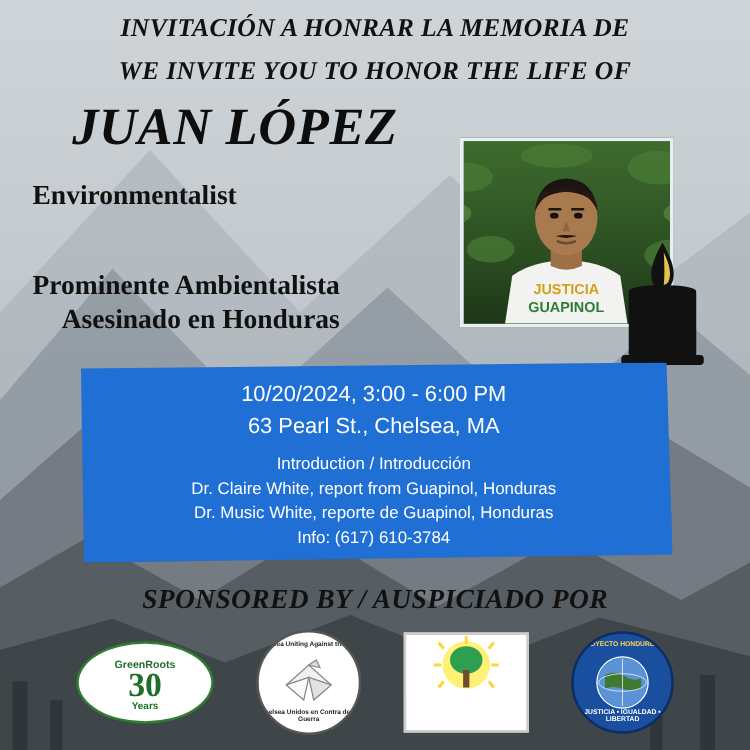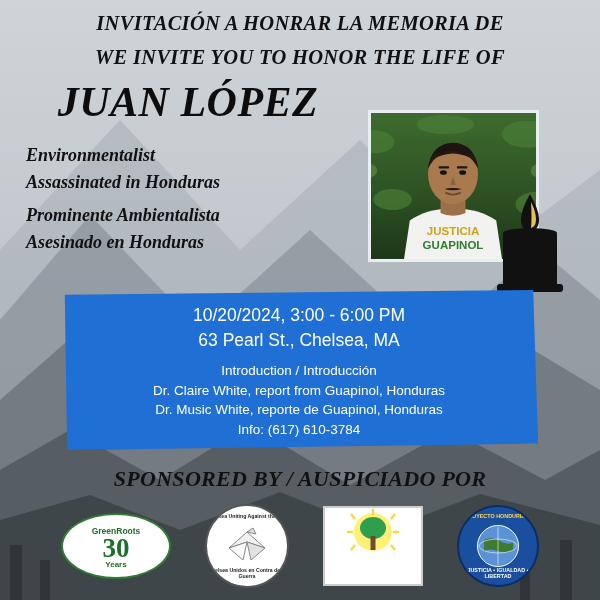--- a/index.html
+++ b/index.html
@@ -61,27 +61,27 @@
     font-size: 42px;
     color: #0d0d0d;
     letter-spacing: 0.5px;
   }
 
   .subtitle {
     position: absolute;
     left: 26px;
     font-family: "Liberation Serif", serif;
     font-weight: bold;
-    font-style: italic;
-    font-size: 18px;
+    font-size: 22px;
     color: #111;
     line-height: 27px;
+    text-align: right;
   }
   .sub-en { top: 142px; }
-  .sub-es { top: 202px; }
+  .sub-es { top: 214px; }
 
   
   .portrait {
     position: absolute;
     left: 368px;
     top: 110px;
     width: 171px;
     height: 152px;
     border: 3px solid #e8eef2;
     box-sizing: border-box;
@@ -242,21 +242,20 @@
 
   <div class="content">
 
     <div class="hdr1">INVITACIÓN A HONRAR LA MEMORIA DE</div>
     <div class="hdr2">WE INVITE YOU TO HONOR THE LIFE OF</div>
 
     <div class="name">JUAN LÓPEZ</div>
 
     <div class="subtitle sub-en">
       <div>Environmentalist</div>
-      <div>Assassinated in Honduras</div>
     </div>
 
     <div class="subtitle sub-es">
       <div>Prominente Ambientalista</div>
       <div>Asesinado en Honduras</div>
     </div>
 
     <div class="portrait">
       <svg viewBox="0 0 207 152" preserveAspectRatio="xMidYMid slice">
         <defs>

